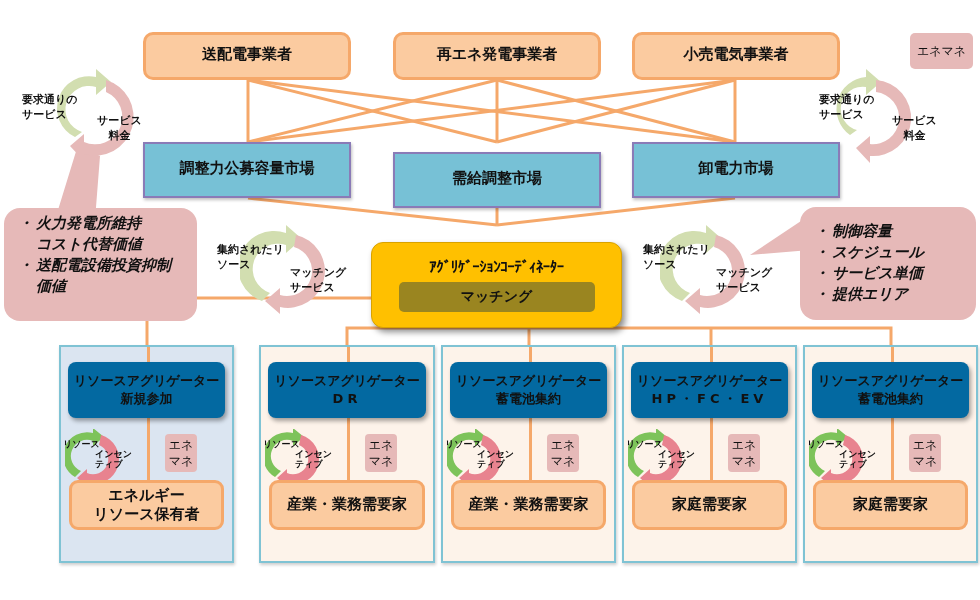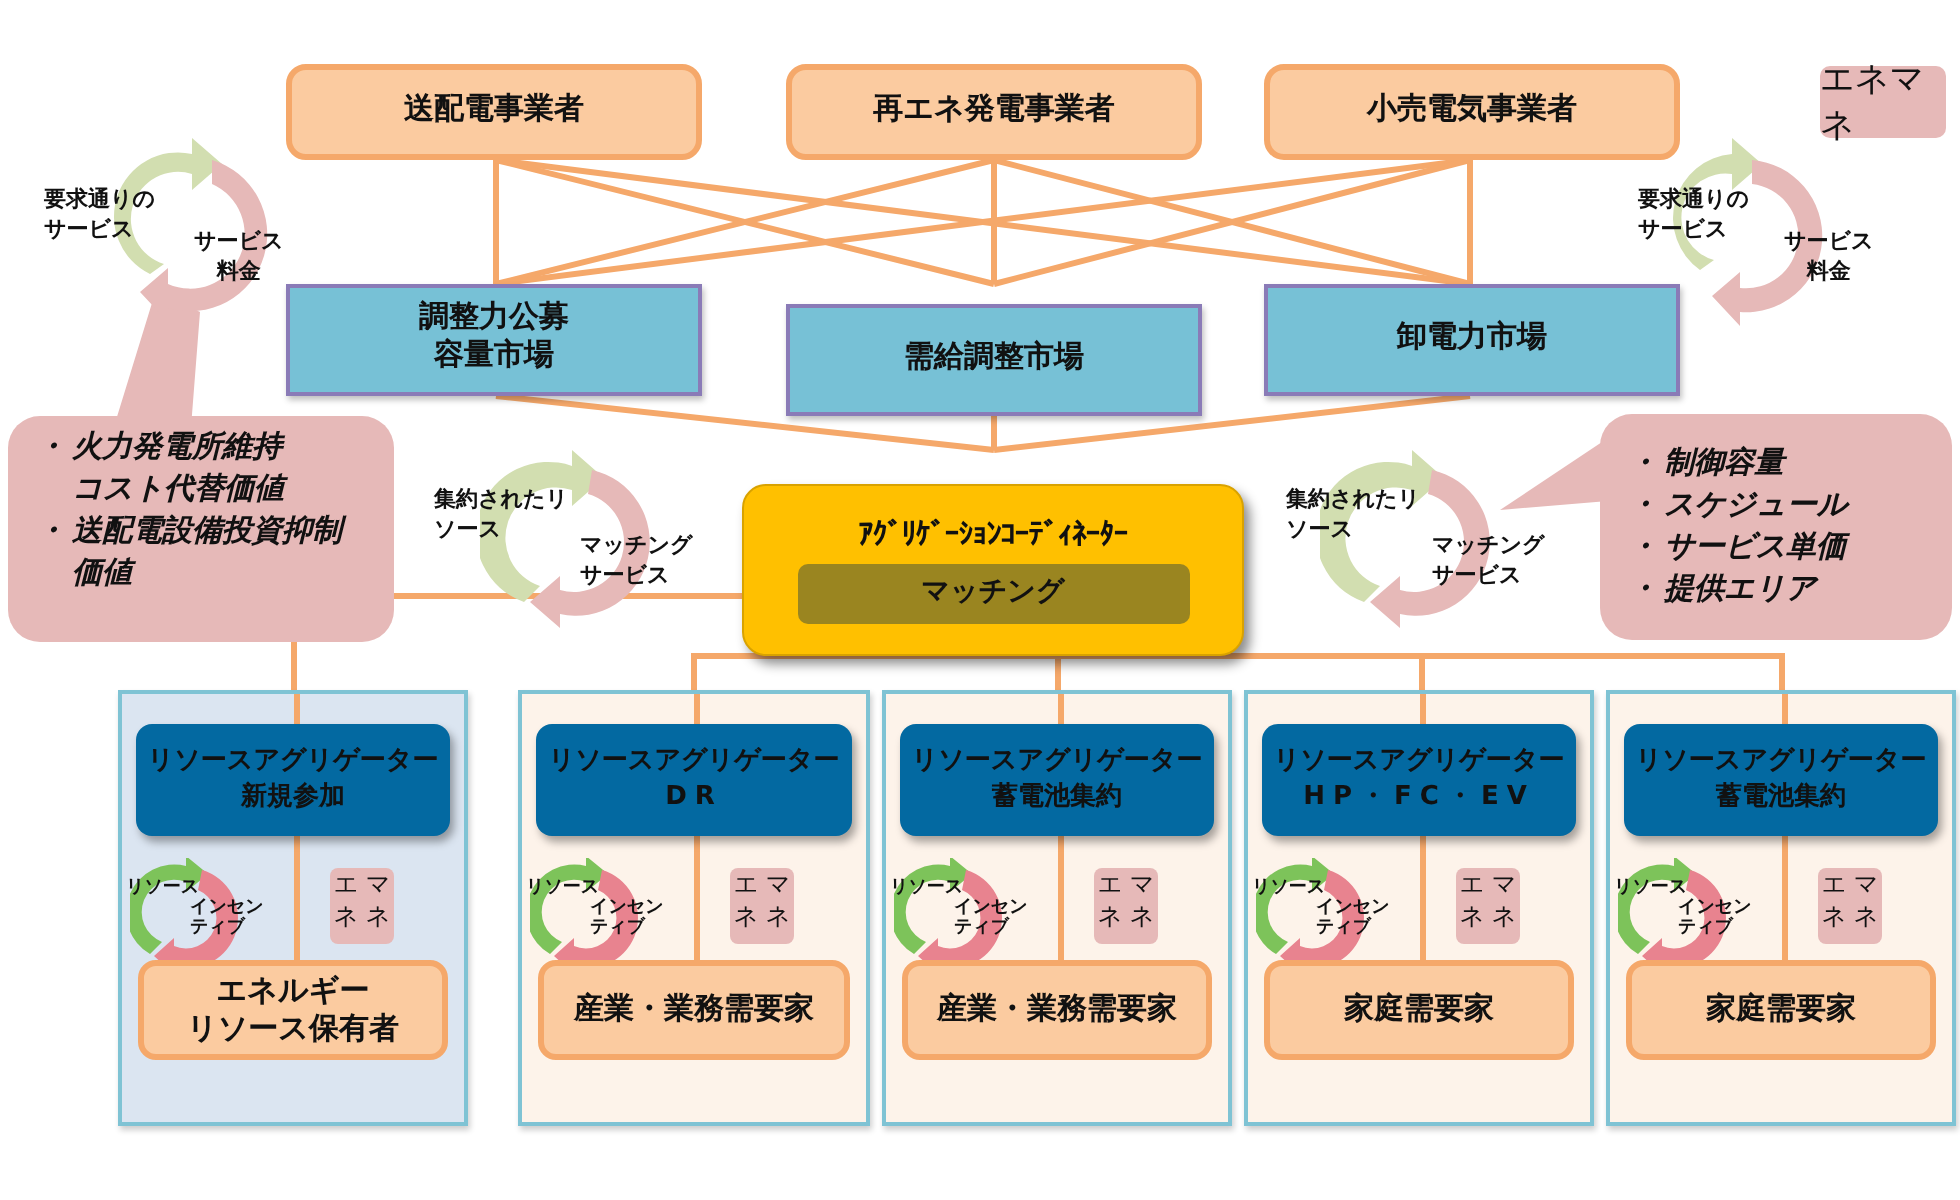--- a/index.html
+++ b/index.html
@@ -27,33 +27,33 @@
          border-radius:8px; box-shadow:2px 3px 4px rgba(0,0,0,0.35);
          display:flex; flex-direction:column; align-items:center; justify-content:center;
          font-weight:bold; font-size:13px; text-align:center; line-height:1.35; }
   .agg .l2.spaced { letter-spacing:4px; }
   .consumer { position:absolute; left:8px; right:8px; top:133px; height:50px;
               background:#fbcba0; border:3px solid #f5a86a; border-radius:9px; box-sizing:border-box;
               display:flex; align-items:center; justify-content:center; text-align:center;
               font-weight:bold; font-size:15px; line-height:1.3; }
   .enemane-sm { position:absolute; left:104px; top:87px; width:32px; height:38px;
                 background:#e6b9b8; border-radius:4px; font-size:12px; text-align:center;
-                line-height:16px; display:flex; flex-direction:row; justify-content:center; }
+                line-height:16px; display:flex; flex-direction:column; justify-content:center; }
   .vline { position:absolute; left:86px; width:3px; background:#f5a86a; }
   .cycle-sm { position:absolute; left:2px; top:82px; width:68px; height:52px; }
   .cycle-sm svg { position:absolute; left:2px; top:0; }
   .cyc-lbl { position:absolute; font-size:9px; font-weight:bold; line-height:10px; white-space:nowrap; }
   .callout { position:absolute; background:#e6b9b8; border-radius:16px; font-weight:bold;
              font-size:15px; line-height:21px; box-sizing:border-box; }
   .callout ul { list-style:none; margin:0; padding:0; }
   .callout li { position:relative; padding-left:14px;font-style:italic; }
   .callout li::before { content:"・"; position:absolute; left:-4px; }
   .cyc-text { position:absolute; font-size:11px; font-weight:bold; line-height:15px; white-space:nowrap; }
   .enemane-top { position:absolute; left:910px; top:33px; width:63px; height:36px; background:#e6b9b8;
-                 border-radius:5px; font-size:17px; display:flex; align-items:center; justify-content:center; }
+                 border-radius:5px; font-size:12px; display:flex; align-items:center; justify-content:center; }
 </style>
 </head>
 <body>
 
 <svg class="lines" data-name="connector-lines" viewBox="0 0 980 600">
   <g stroke="#f5a86a" stroke-width="3" fill="none">
 
     <line x1="248" y1="80" x2="248" y2="142"></line>
     <line x1="248" y1="80" x2="497" y2="142"></line>
     <line x1="248" y1="80" x2="735" y2="142"></line>
@@ -85,21 +85,21 @@
     <span data-name="entity-label">再エネ発電事業者</span>
   </div>
 <div class="box top-box" style="left:632px;top:32px;width:208px;" data-name="entity-retail-electricity">
     <span data-name="entity-label">小売電気事業者</span>
   </div>
 
 <div class="enemane-top" data-name="enemane-badge">
     <span data-name="enemane-label">エネマネ</span>
   </div>
 
-<div class="box market" style="left:143px;top:142px;width:208px;flex-direction:column;" data-name="market-balancing-capacity">
+<div class="box market" style="left:143px;top:142px;width:208px;flex-direction:row;" data-name="market-balancing-capacity">
   <span data-name="market-label">調整力公募</span>
   <span data-name="market-label-2">容量市場</span>
 </div>
 <div class="box market" style="left:393px;top:152px;width:208px;" data-name="market-supply-demand">
   <span data-name="market-label">需給調整市場</span>
 </div>
 <div class="box market" style="left:632px;top:142px;width:208px;" data-name="market-wholesale">
   <span data-name="market-label">卸電力市場</span>
 </div>
 

